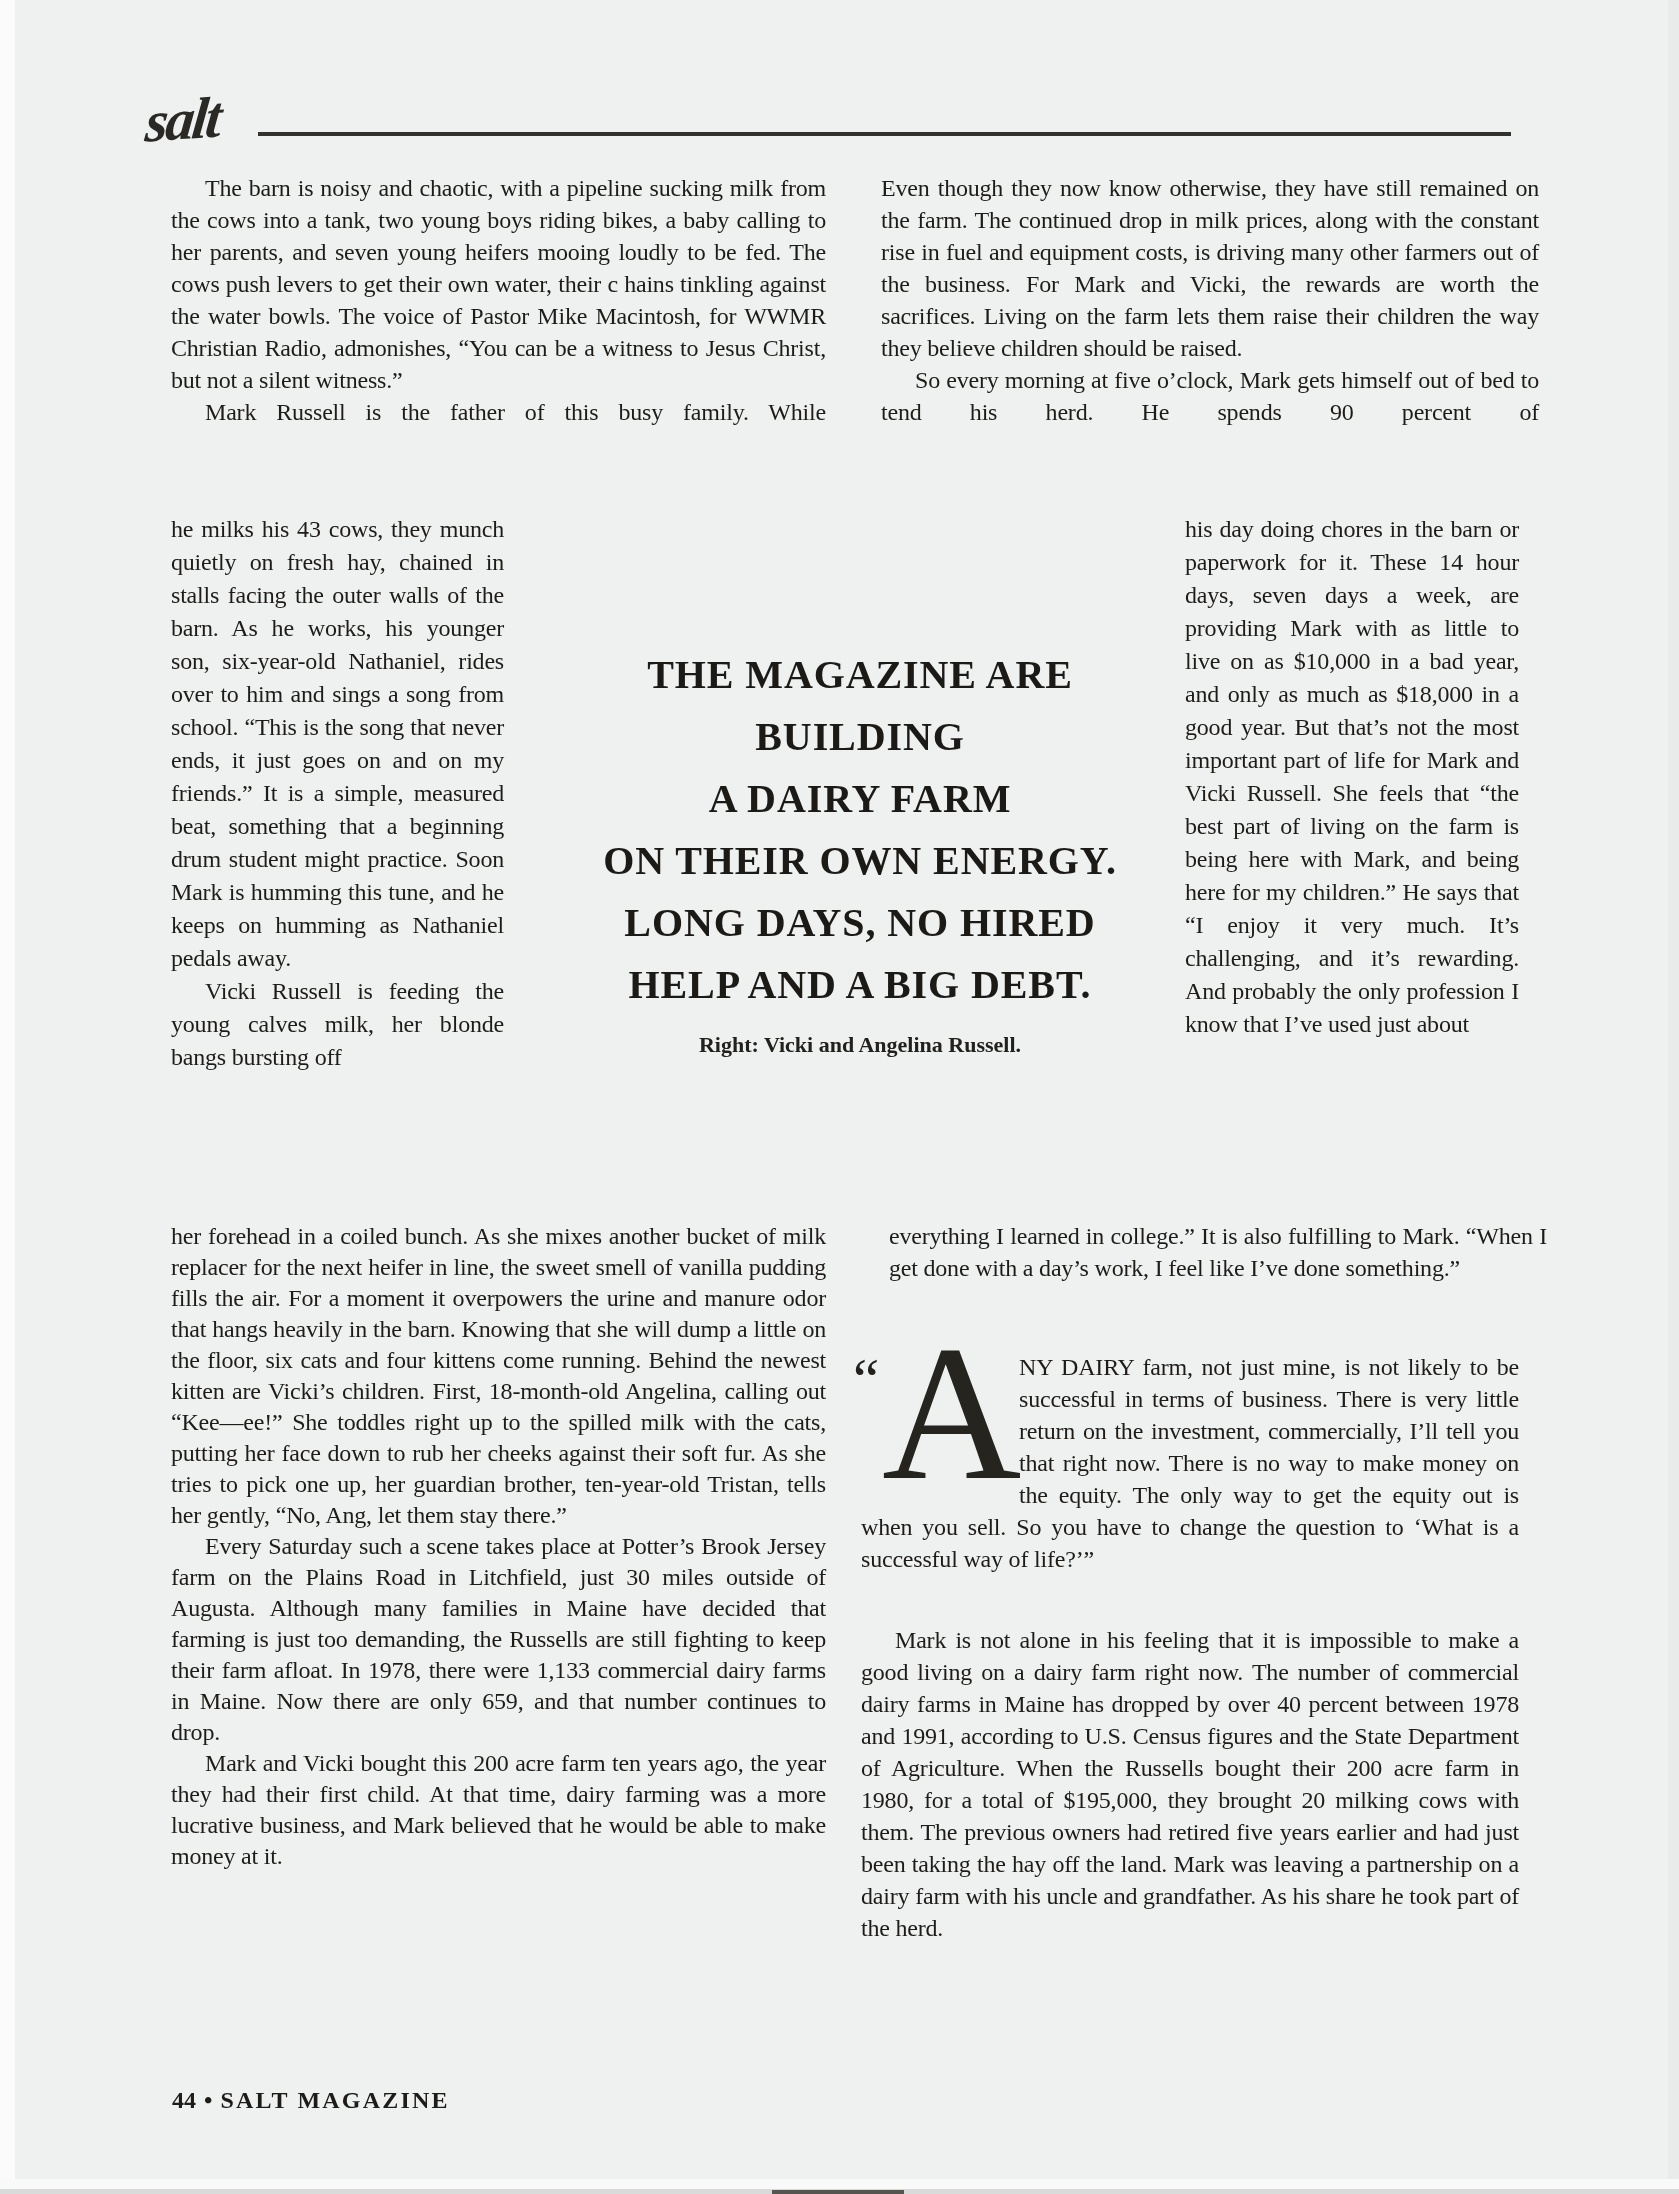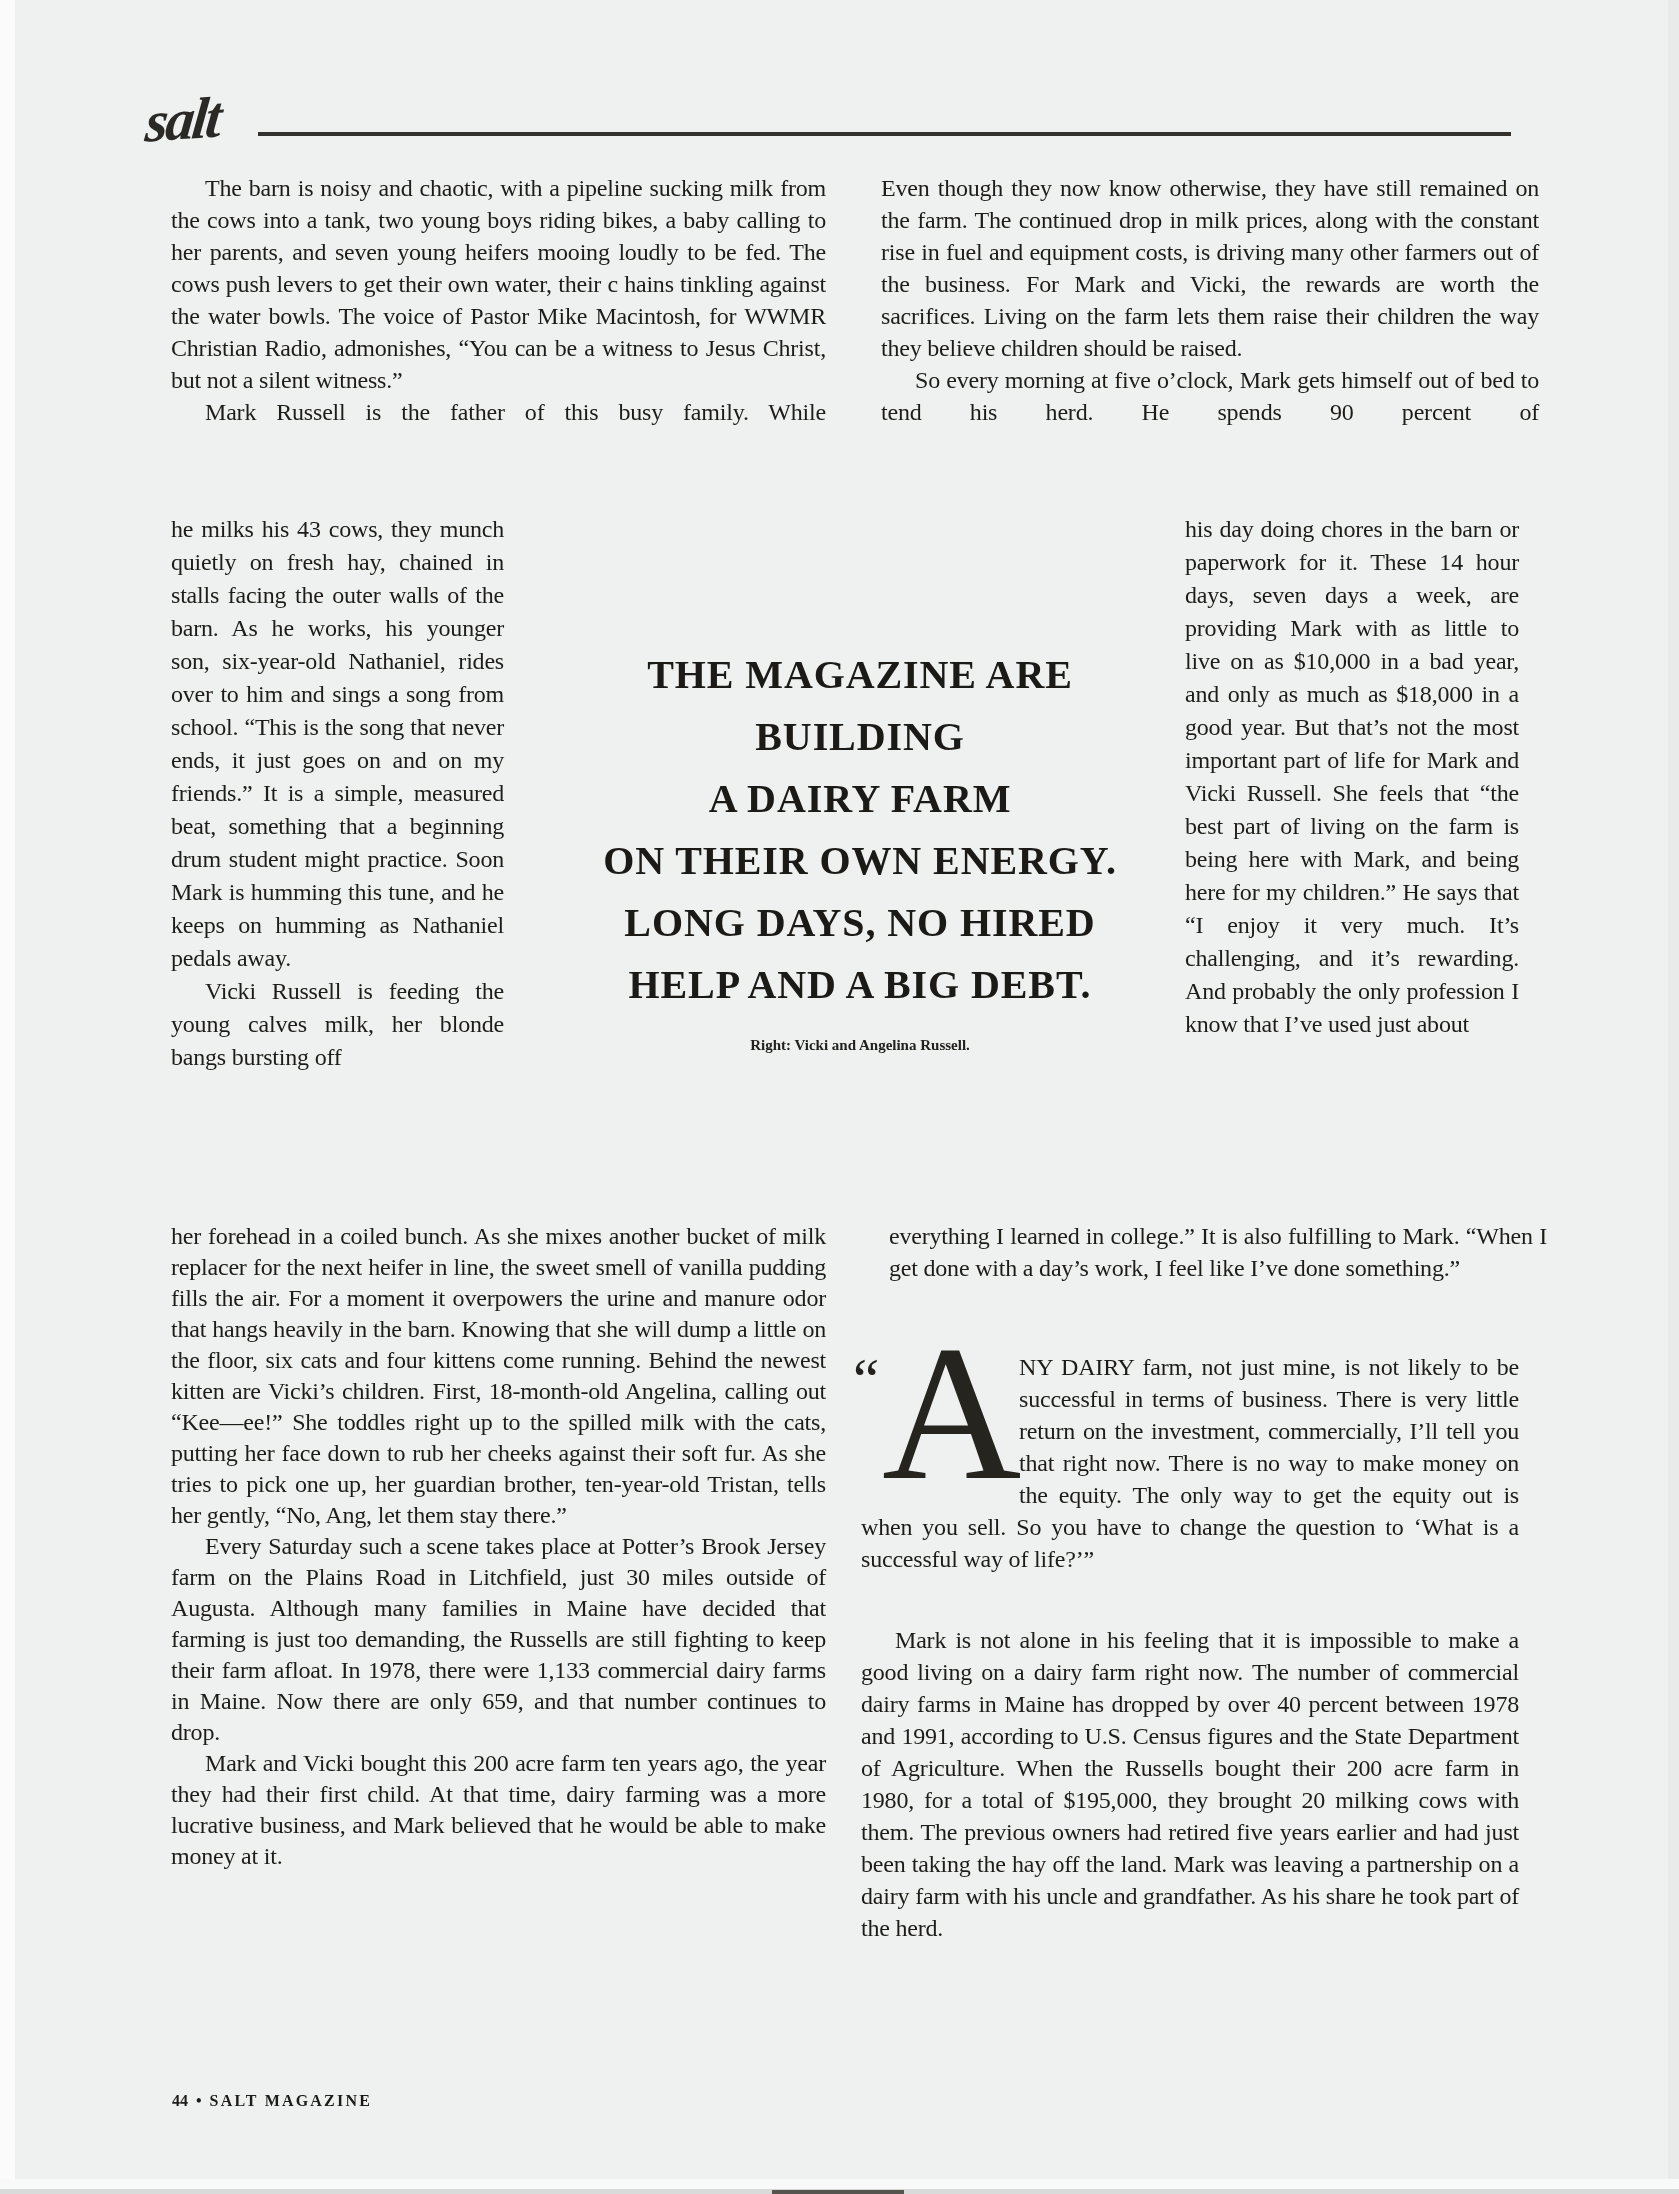--- a/index.html
+++ b/index.html
@@ -38,41 +38,41 @@
   .lh74 { line-height:32px; }
   
   .pullquote {
     position:absolute; left:531px; top:644px; width:658px;
     text-align:center; font-weight:bold;
     font-size:40px; line-height:62px;
     letter-spacing:0.9px; color:#1c1a17;
   }
   .pq-caption {
     margin-top:16.7px;
-    font-size:15px; line-height:24.6px; letter-spacing:0;
+    font-size:22px; line-height:24.6px; letter-spacing:0;
     font-weight:bold; color:#23211e;
   }
   
   .dropcap-float {
     float:left; width:158px; height:130px;
     position:relative;
   }
   .dc-quote {
     position:absolute; top:-0.9px; left:-8px;
     font-size:59px; line-height:1; color:#23211e;
   }
   .dc-letter {
     position:absolute; top:-34px; left:21px;
     font-size:193px; line-height:193px;
     color:#26241f;
   }
   
   .footer {
     position:absolute; left:172px; top:2087px;
-    font-size:16px; line-height:27px;
+    font-size:24px; line-height:27px;
     color:#1e1c19;
   }
   .footer .pgnum { font-weight:bold; }
   .footer .sep { font-weight:bold; padding:0 8px; }
   .footer .mag { font-weight:bold; letter-spacing:2.2px; }
   
   .edge-left  { position:absolute; left:0; top:0; width:15px; height:2194px; background:#fafbfa; }
   .edge-right { position:absolute; right:0; top:0; width:11.4px; height:2194px; background:#e9ebea; }
   .edge-bottom-white { position:absolute; left:0; top:2179px; width:1679px; height:9.7px; background:#f8f9f8; }
   .edge-bottom-gray  { position:absolute; left:0; top:2189px; width:1679px; height:5.3px; background:#d9dbda; }

